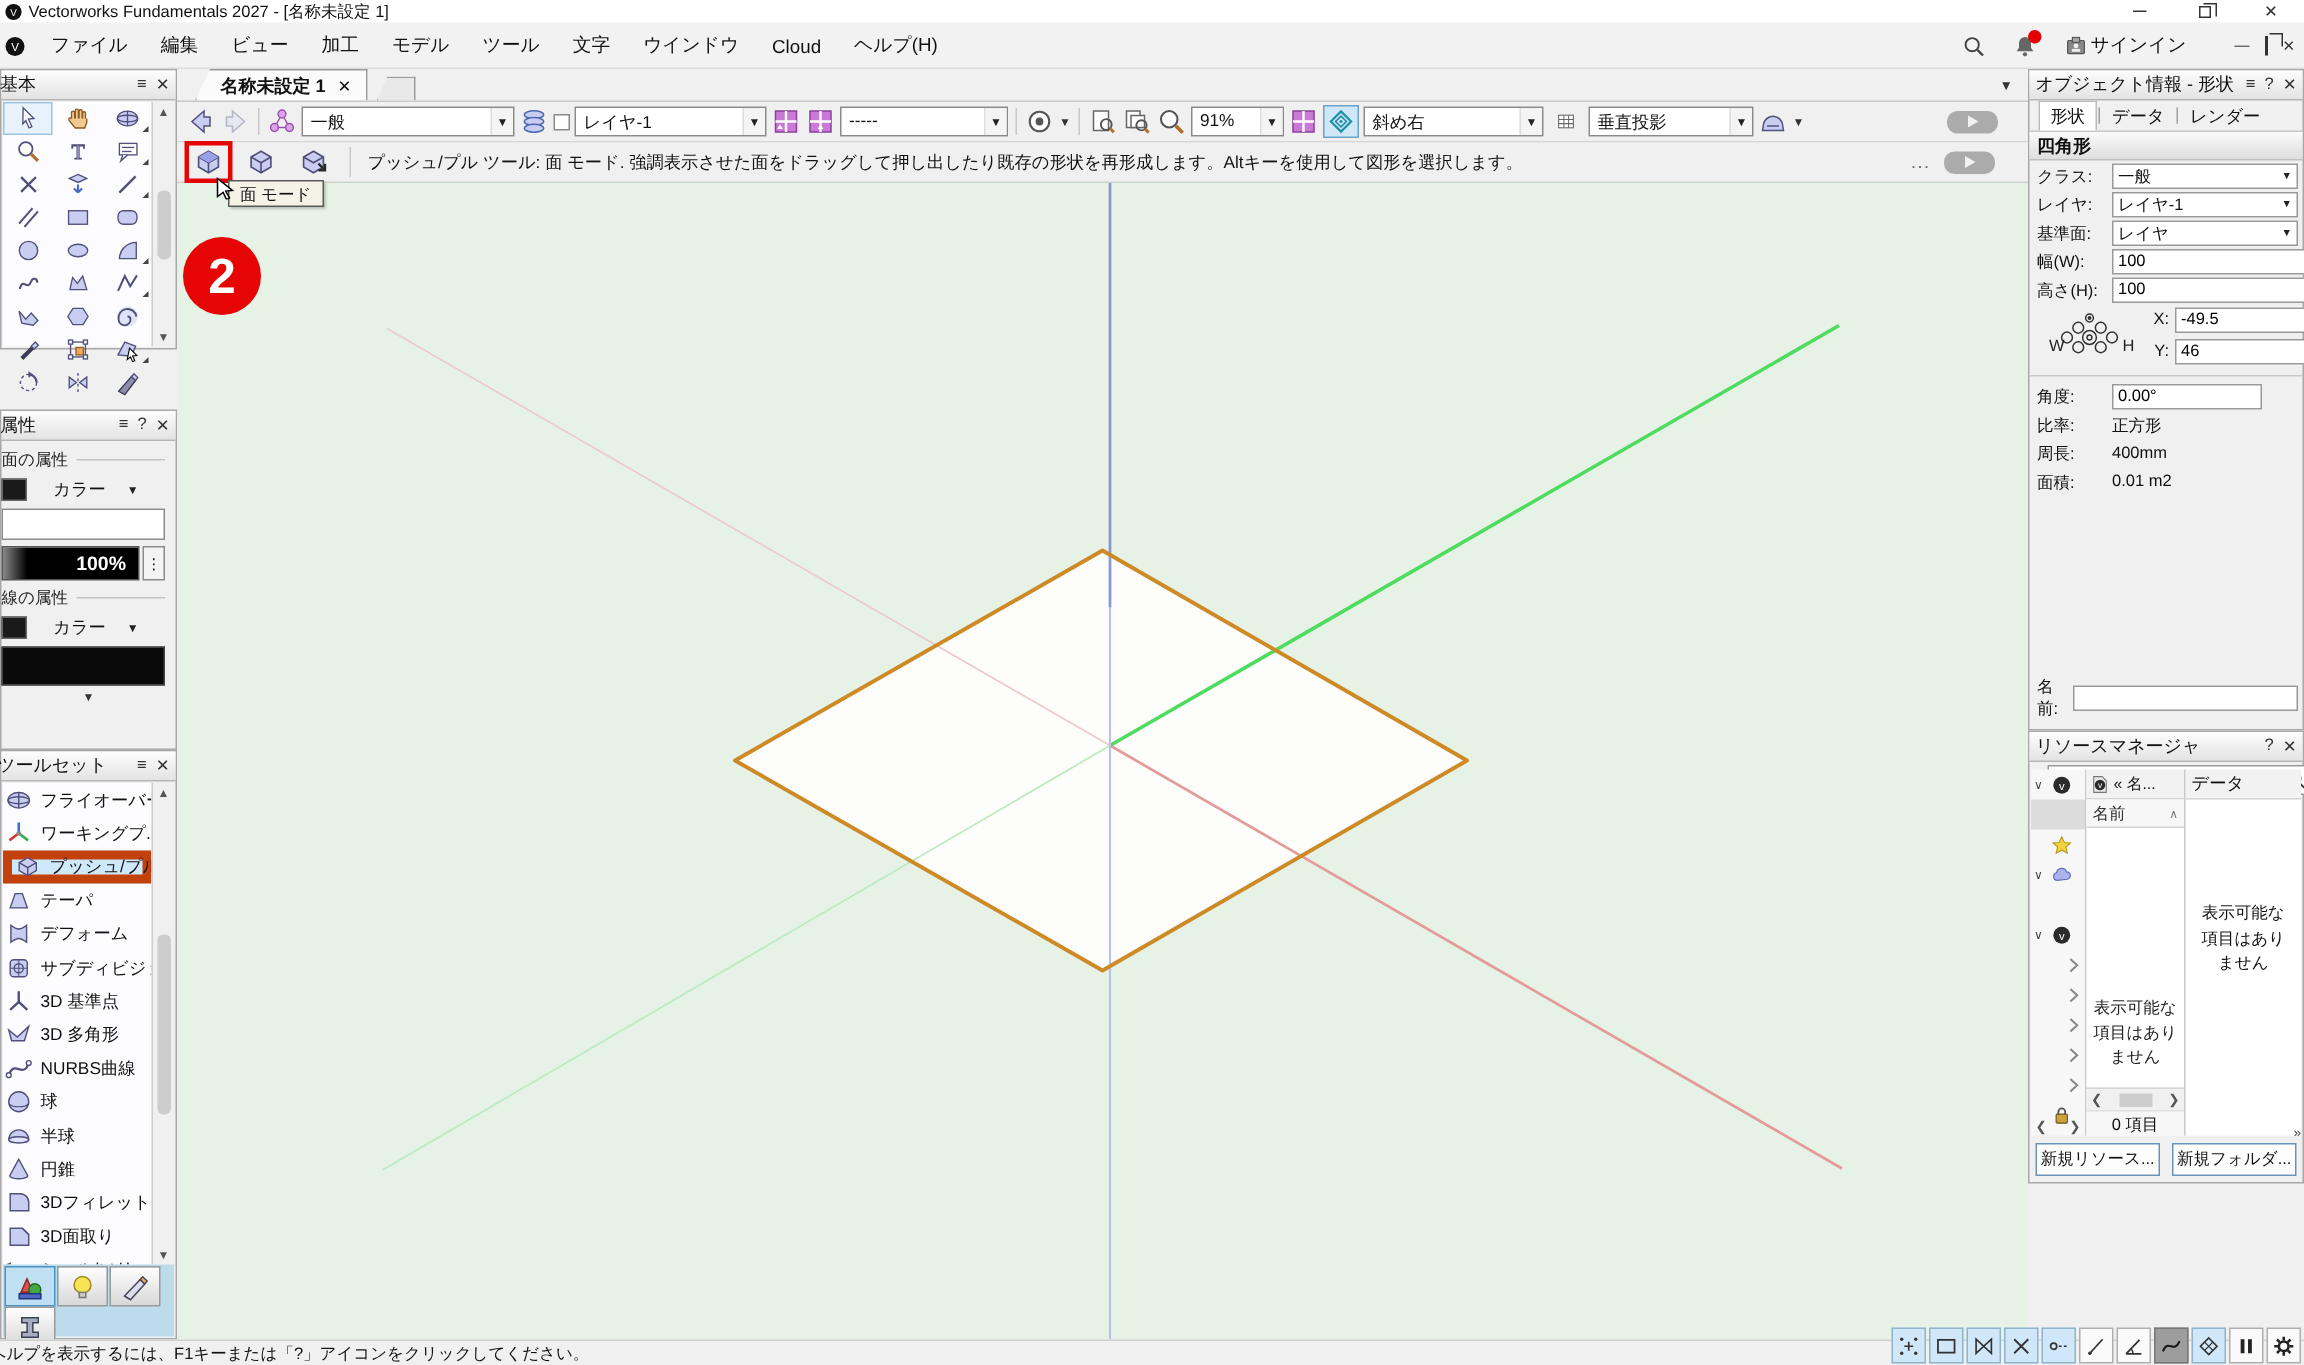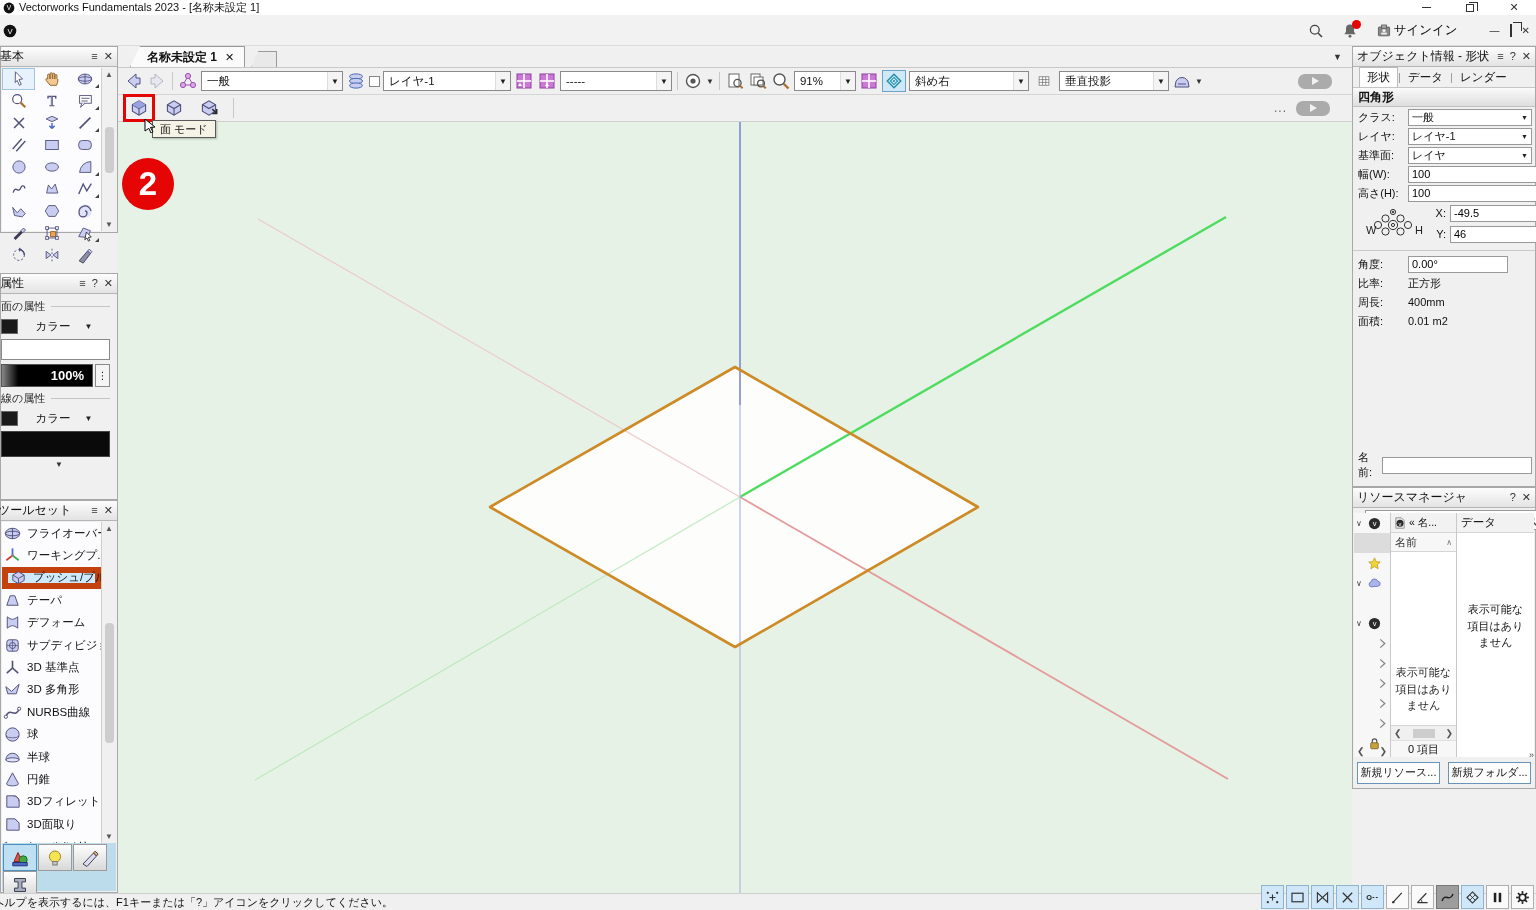--- a/index.html
+++ b/index.html
@@ -186,39 +186,51 @@
 </head>
 <body>
 
 <div class="titlebar">
   <span class="app-ic" data-icon="vw-logo">
       <svg viewBox="0 0 20 20">
         <circle cx="10" cy="10" r="9" fill="#111"></circle>
         <text x="10" y="14" font-size="11" text-anchor="middle" fill="#fff" font-family="Liberation Sans,sans-serif">V</text>
       </svg>
     </span>
-  <span>Vectorworks Fundamentals 2023 - [名称未設定 1]</span>
+  <span>Vectorworks Fundamentals 2027 - [名称未設定 1]</span>
   <div class="wctl">
     <div class="wbtn">
         <span class="min-glyph"></span>
       </div>
     <div class="wbtn">
         <span class="restore-glyph"></span>
       </div>
     <div class="wbtn">✕</div>
   </div>
 </div>
 
 <div class="menubar">
   <span class="app-ic" data-icon="vw-logo">
       <svg viewBox="0 0 20 20">
         <circle cx="10" cy="10" r="9" fill="#111"></circle>
         <text x="10" y="14" font-size="11" text-anchor="middle" fill="#fff" font-family="Liberation Sans,sans-serif">V</text>
       </svg>
     </span>
+  <div style="display:flex;height:100%">
+      <div class="menu-item">ファイル</div>
+      <div class="menu-item">編集</div>
+      <div class="menu-item">ビュー</div>
+      <div class="menu-item">加工</div>
+      <div class="menu-item">モデル</div>
+      <div class="menu-item">ツール</div>
+      <div class="menu-item">文字</div>
+      <div class="menu-item">ウインドウ</div>
+      <div class="menu-item">Cloud</div>
+      <div class="menu-item">ヘルプ(H)</div>
+    </div>
   <div class="mb-right">
     <span class="mb-ic" data-icon="magnifier">
         <svg viewBox="0 0 20 20">
           <circle cx="8.5" cy="8.5" r="5.5" fill="none" stroke="#444" stroke-width="1.6"></circle>
           <line x1="12.8" y1="12.8" x2="17.5" y2="17.5" stroke="#444" stroke-width="2"></line>
         </svg>
       </span>
     <span class="mb-ic" data-icon="bell">
         <svg viewBox="0 0 20 20">
           <path d="M10 2 a5 5 0 0 1 5 5 v4 l2 3 H3 l2-3 V7 a5 5 0 0 1 5-5 Z" fill="#666"></path>
@@ -874,20 +886,21 @@
         </svg>
       </span>
     <span class="mode-ic" data-icon="mode-extract">
         <svg viewBox="0 0 20 20">
           <path d="M4 7 L10 3.5 L16 7 L16 13 L10 16.5 L4 13 Z" fill="#c9cdf2" stroke="#50507a"></path>
           <path d="M4 7 L10 10.5 L16 7" fill="none" stroke="#50507a"></path>
           <path d="M13 11 l4 4 m0-4 v4 h-4" stroke="#2a2a2a" fill="none" stroke-width="1.4"></path>
         </svg>
       </span>
     <span class="sep" style="height:20px"></span>
+    <span class="mode-desc">プッシュ/プル ツール: 面 モード. 強調表示させた面をドラッグして押し出したり既存の形状を再形成します。Altキーを使用して図形を選択します。</span>
     <span class="mb-dots">...</span>
     <span class="pill" style="margin-right:14px"></span>
   </div>
 
   <span class="tt-cursor">
     <svg viewBox="0 0 13 15">
         <path d="M1 1 L11 9 L6.5 9.4 L9 14 L7 15 L4.8 10.3 L1 13 Z" fill="#fff" stroke="#000" stroke-width="1"></path>
       </svg>
   </span>
   <div class="tooltip">

